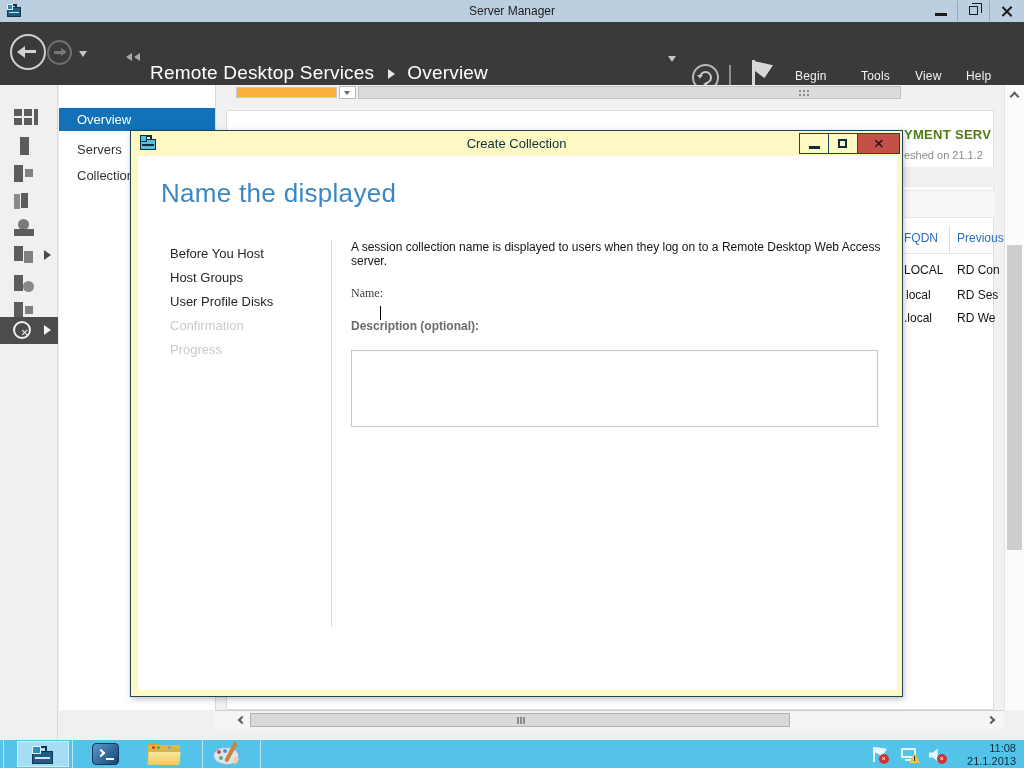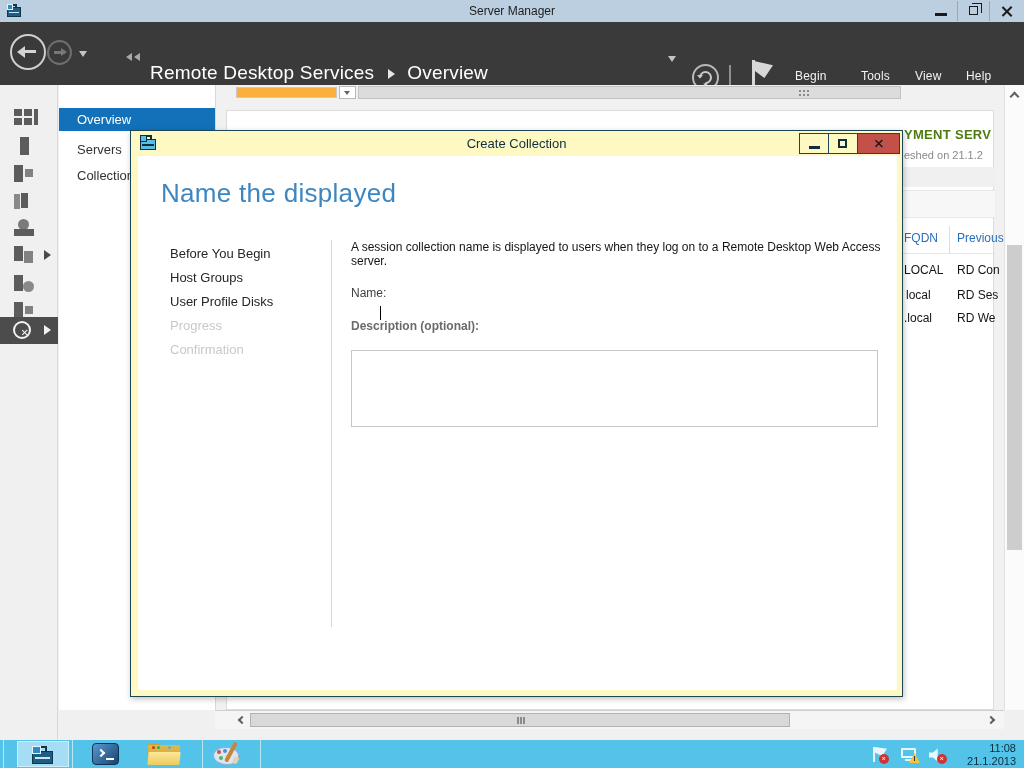--- a/index.html
+++ b/index.html
@@ -325,31 +325,31 @@
       </div>
     <div class="dlg-btn dlg-close">
         <div class="xbars"></div>
       </div>
   </div>
 
   <div class="dlg-content">
     <div class="dlg-heading">Name the displayed</div>
 
     <div class="steps">
-      <div class="step">Before You Begin</div>
+      <div class="step">Before You Host</div>
       <div class="step">Host Groups</div>
       <div class="step">User Profile Disks</div>
+      <div class="step dis">Confirmation</div>
       <div class="step dis">Progress</div>
-      <div class="step dis">Confirmation</div>
     </div>
     <div class="step-div"></div>
 
     <div class="intro">A session collection name is displayed to users when they log on to a Remote Desktop Web Access server.</div>
 
-    <div class="fldlabel" style="top:130px;">Name:</div>
+    <div class="fldlabel" style="top:130px;font-family:Liberation Serif, serif;">Name:</div>
     <div class="caret-bar"></div>
 
     <div class="fldlabel" style="top:163px; color:#6b6b6b;font-weight:bold;">Description (optional):</div>
     <textarea class="desc-area" value="" style=""></textarea>
 
   </div>
 </div>
 
 <div class="abs taskbar">
   <div class="tsep" style="left:3px;"></div>

